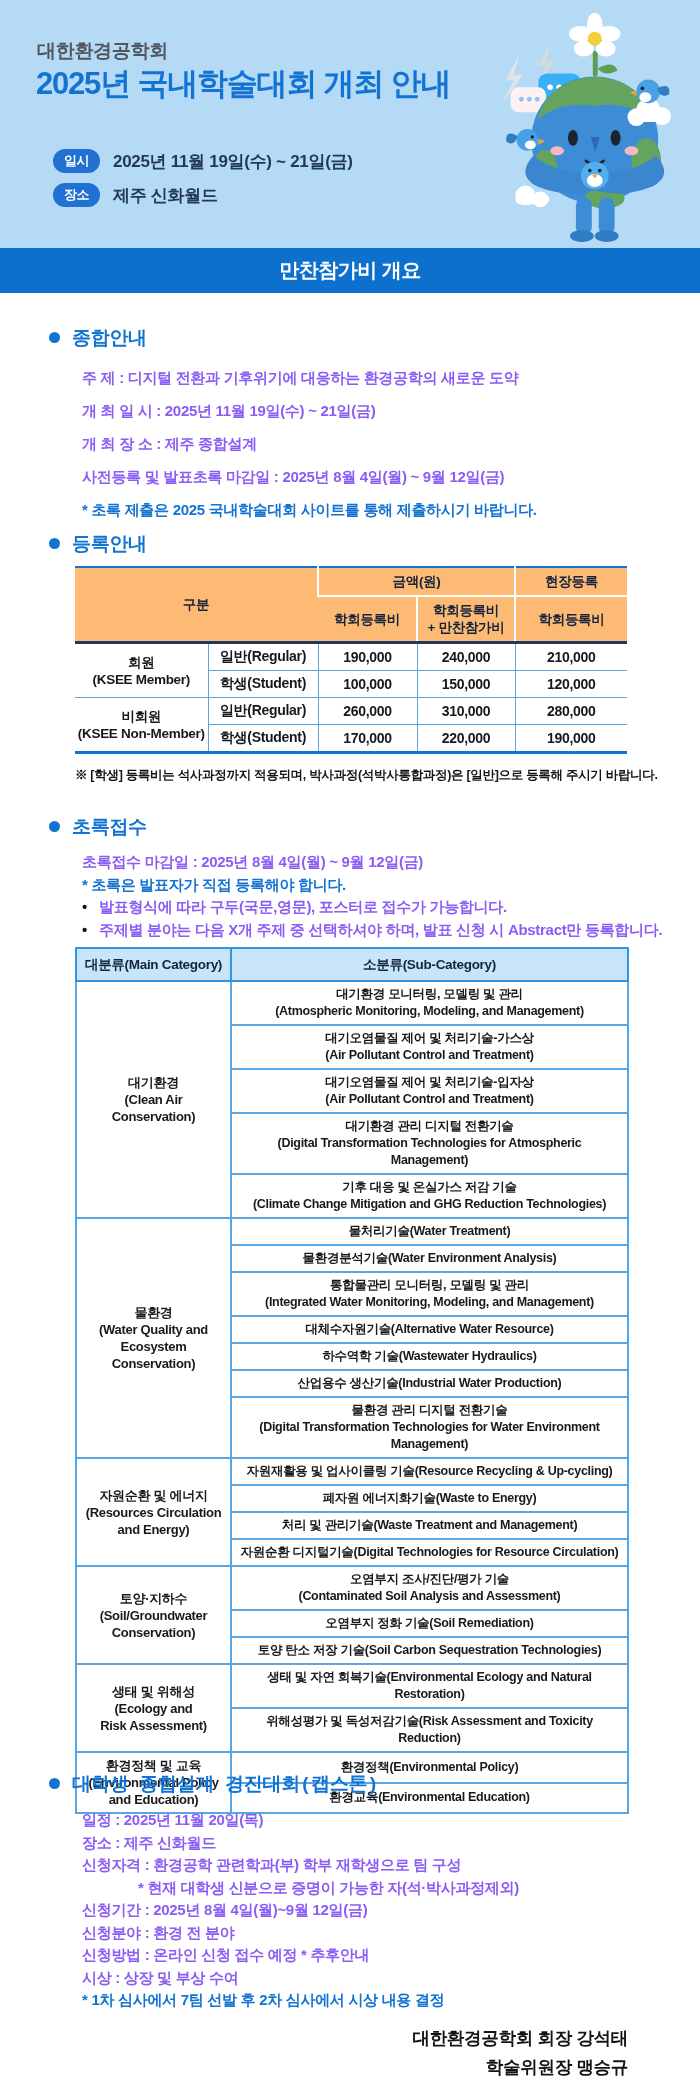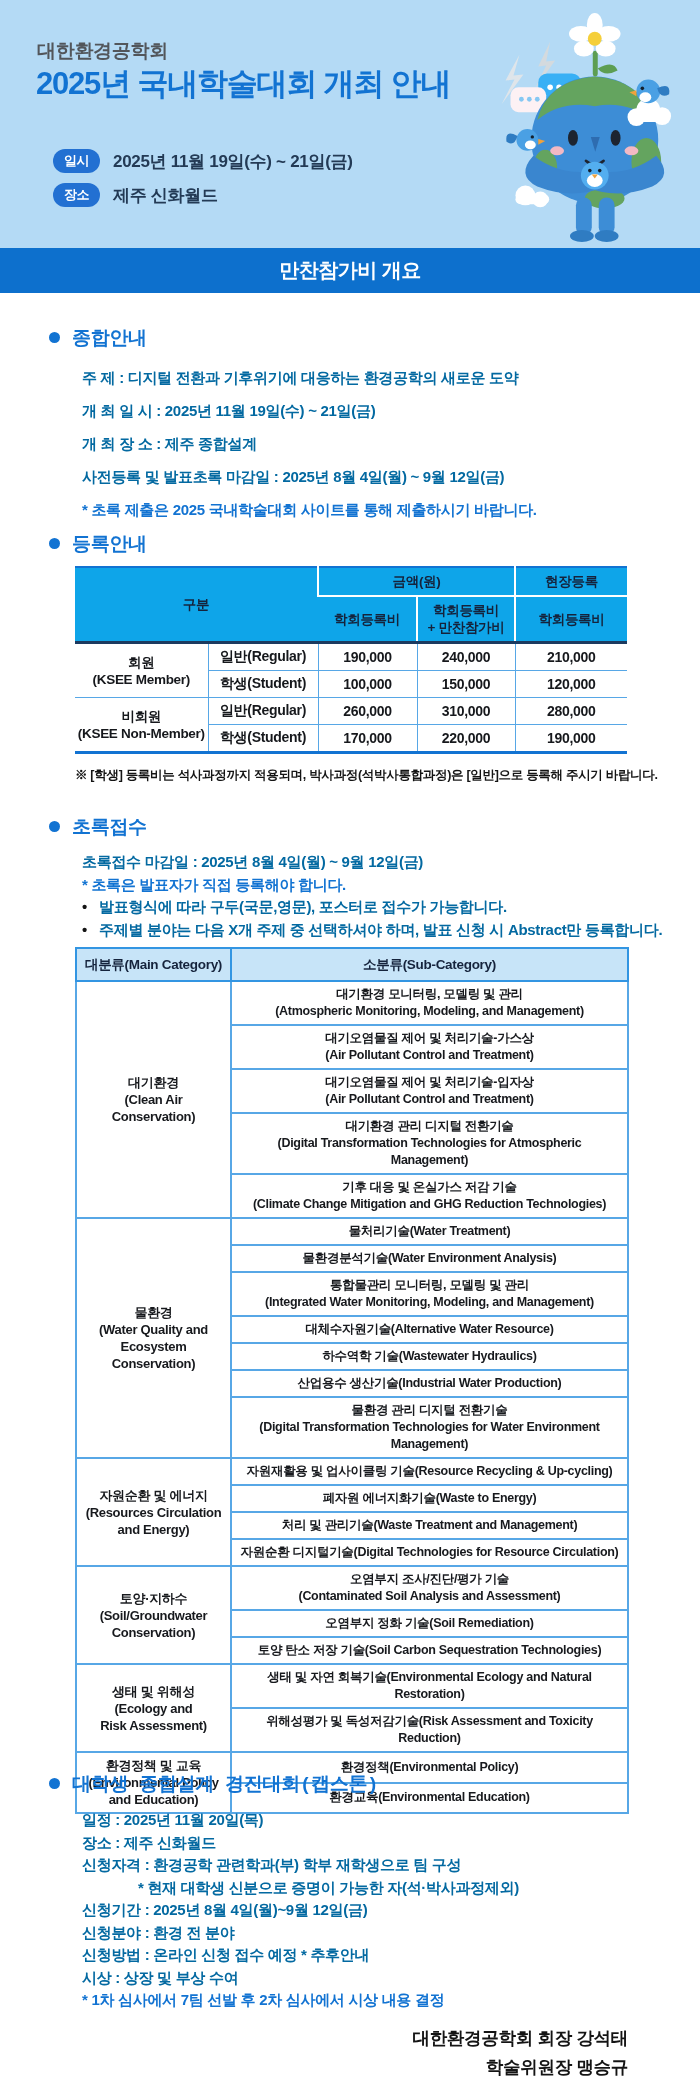--- a/index.html
+++ b/index.html
@@ -17,32 +17,32 @@
   .mascot{position:absolute;right:18px;top:10px;}
   
   .band{position:absolute;top:248px;left:0;width:700px;height:45px;background:#0d70cd;
         display:flex;align-items:center;justify-content:center;}
   .band-title{color:#ffffff;font-size:20px;font-weight:bold;letter-spacing:-0.5px;}
   
   .section{position:absolute;left:0;width:700px;}
   .sec-title{display:flex;align-items:center;margin-left:49px;font-size:19px;font-weight:bold;color:#1273d2;height:23px;font-family:Liberation Mono, monospace;}
   .dot{width:11px;height:11px;border-radius:50%;background:#1273d2;margin-right:12px;flex:none;}
   .body-lines{margin:12px 0 0 82px;}
-  .line{font-size:15px;font-weight:bold;color:#0369a1;line-height:33px;}
+  .line{font-size:15px;font-weight:bold;color:#8b5cf6;line-height:33px;}
   .line.tight{line-height:22.5px;}
   .line.indent{padding-left:56px;}
   .note{color:#1273d2;}
   .bullet-line{position:relative;padding-left:17px;}
   .bullet-line::before{content:"•";position:absolute;left:0;color:#141414;}
   .footnote{margin:13px 0 0 75px;font-size:12.5px;font-weight:bold;color:#141414;}
   .pre{white-space:pre-line;}
   
   table.reg{border-collapse:collapse;table-layout:fixed;width:552px;margin:11px 0 0 75px;
             border-top:2px solid #1273d2;border-bottom:3px solid #1273d2;}
-  .reg th{background:#0ea5e9;font-size:13.5px;font-weight:bold;color:#15233c;text-align:center;vertical-align:middle;
+  .reg th{background:#fdba74;font-size:13.5px;font-weight:bold;color:#15233c;text-align:center;vertical-align:middle;
           border-left:2px solid #ffffff;border-bottom:2px solid #ffffff;padding:0;}
   .reg thead th:first-child{border-left:none;}
   .reg tr.h1 th{height:27px;}
   .reg tr.h2 th{height:44px;line-height:17px;}
   .reg th.gubun{border-bottom:3px solid #1c3a5f;}
   .reg tr.h2 th{border-bottom:3px solid #1c3a5f;}
   .reg td{background:#fff;font-size:14px;font-weight:bold;color:#16181c;text-align:center;vertical-align:middle;
           height:26px;border-top:1px solid #57a7e6;border-left:1px solid #57a7e6;padding:0;}
   .reg td.grp{border-left:none;font-size:13.5px;line-height:17px;}
   

